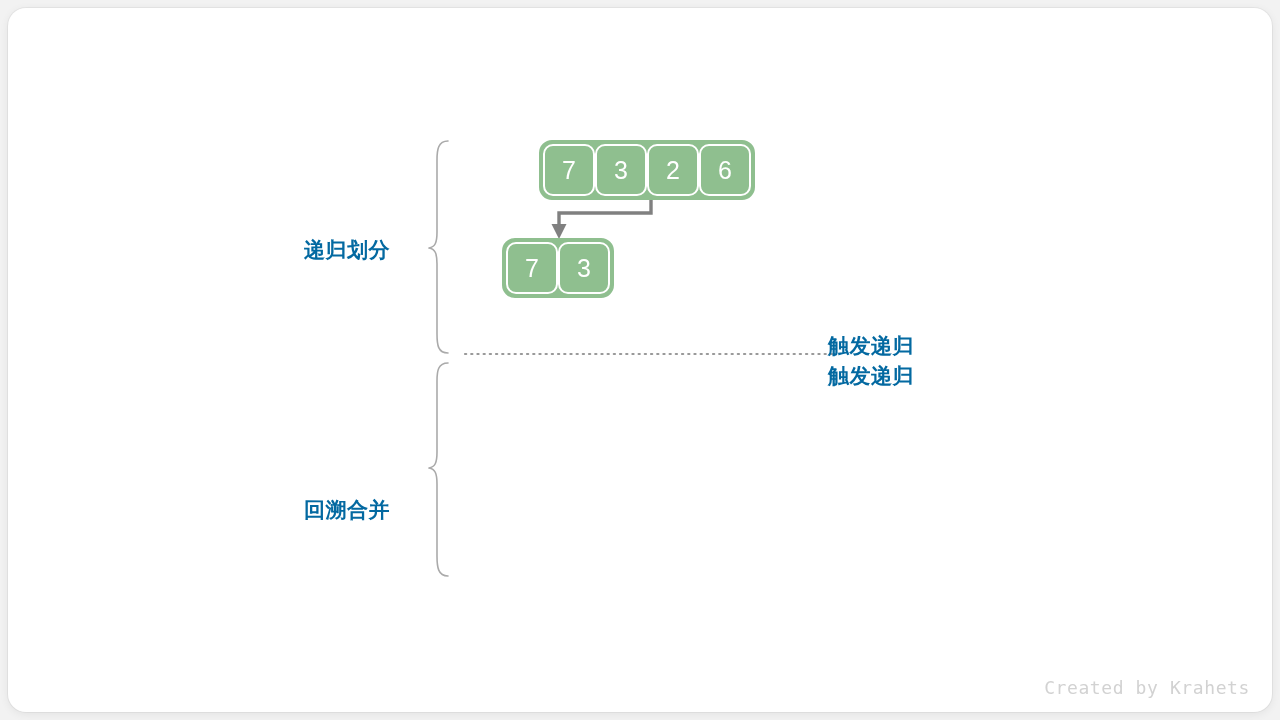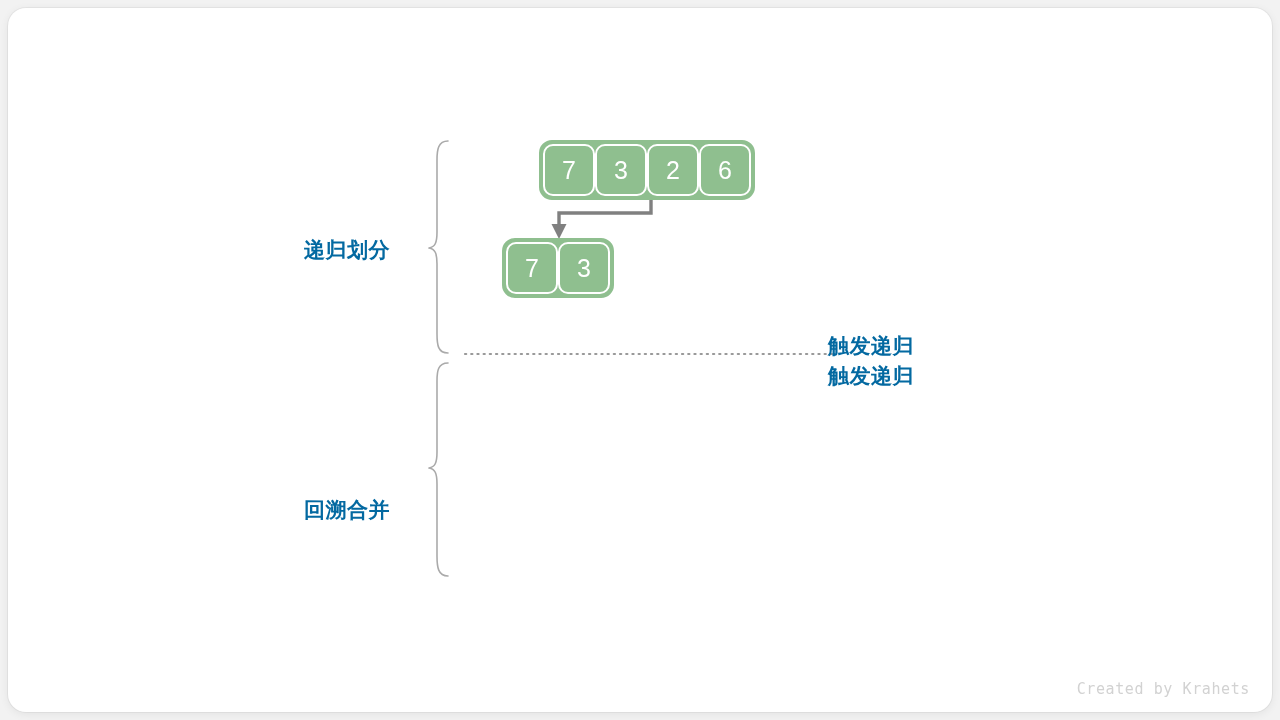--- a/index.html
+++ b/index.html
@@ -80,21 +80,21 @@
   #label-terminate {
     left: 828px;
     top: 331px;
     line-height: 30px;
   }
   #credit {
     position: absolute;
     right: 30px;
     bottom: 22px;
     font-family: "DejaVu Sans Mono", "Liberation Mono", monospace;
-    font-size: 15px;
+    font-size: 18px;
     color: #d2d2d2;
     letter-spacing: 0.6px;
     white-space: nowrap;
   }
 </style>
 </head>
 <body>
 
 <div id="stage">
 

